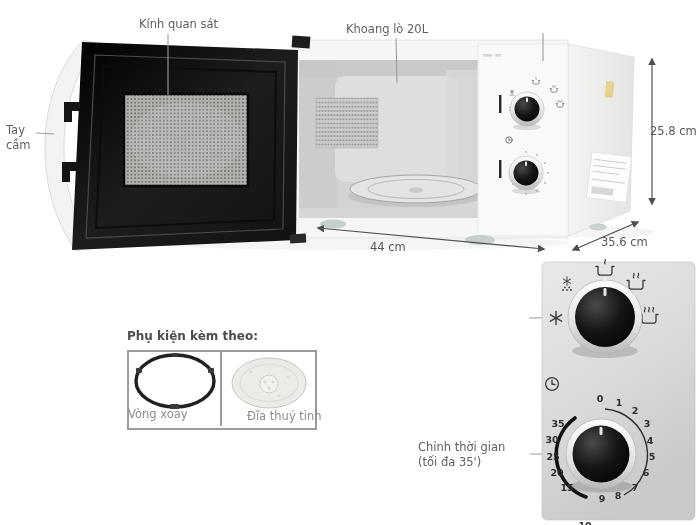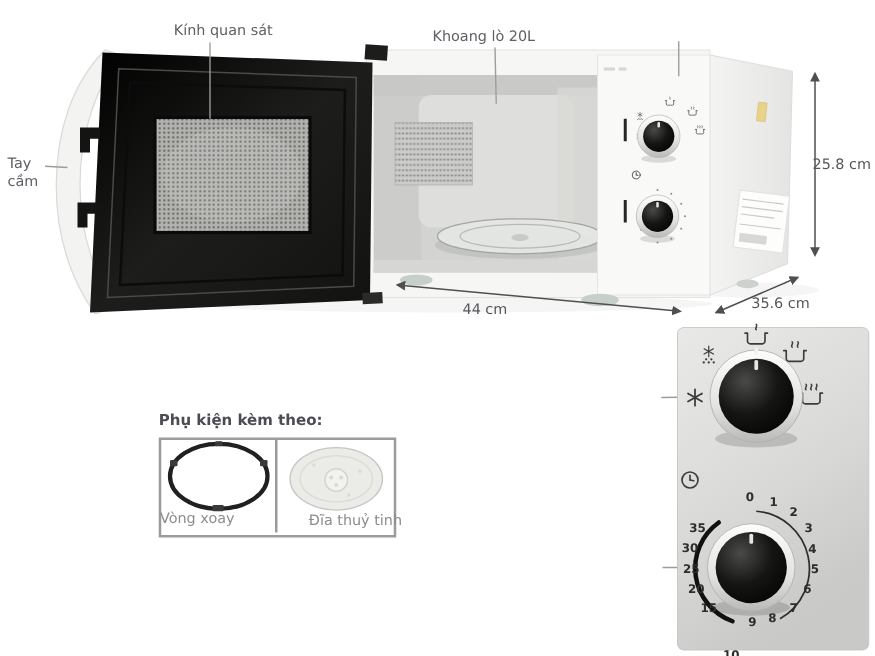--- a/index.html
+++ b/index.html
@@ -269,20 +269,24 @@
   <div class="txt dim" style="left:650px;top:124px;width:48px;text-align:left;">25.8 cm</div>
   <div class="txt dim" style="left:370px;top:240px;width:54px;">44 cm</div>
   <div class="txt dim" style="left:601px;top:235px;width:58px;">35.6 cm</div>
 
   <div class="txt acc-title" style="left:127px;top:329px;width:160px;">Phụ kiện kèm theo:</div>
   <div class="acc-box" style="left:127px;top:350px;width:186px;height:76px;"></div>
   <div class="acc-div" style="left:220px;top:352px;height:74px;"></div>
   <div class="txt acc-label" style="left:128px;top:407px;width:108px;">Vòng xoay</div>
   <div class="txt acc-label" style="left:223px;top:409px;width:79px;margin-left:24px;">Đĩa thuỷ tinh</div>
 
+  <div class="txt cu-label" style="left:418px;top:440px;width:110px;">
+    <span>Chỉnh thời gian</span><br>
+    <span>(tối đa 35')</span>
+  </div>
 
   <span class="dial-num" style="left:600px;top:398px;">0</span>
   <span class="dial-num" style="left:619px;top:402px;">1</span>
   <span class="dial-num" style="left:635px;top:410px;">2</span>
   <span class="dial-num" style="left:647px;top:423px;">3</span>
   <span class="dial-num" style="left:650px;top:440px;">4</span>
   <span class="dial-num" style="left:652px;top:456px;">5</span>
   <span class="dial-num" style="left:646px;top:472px;">6</span>
   <span class="dial-num" style="left:635px;top:487px;">7</span>
   <span class="dial-num" style="left:618px;top:495px;">8</span>

